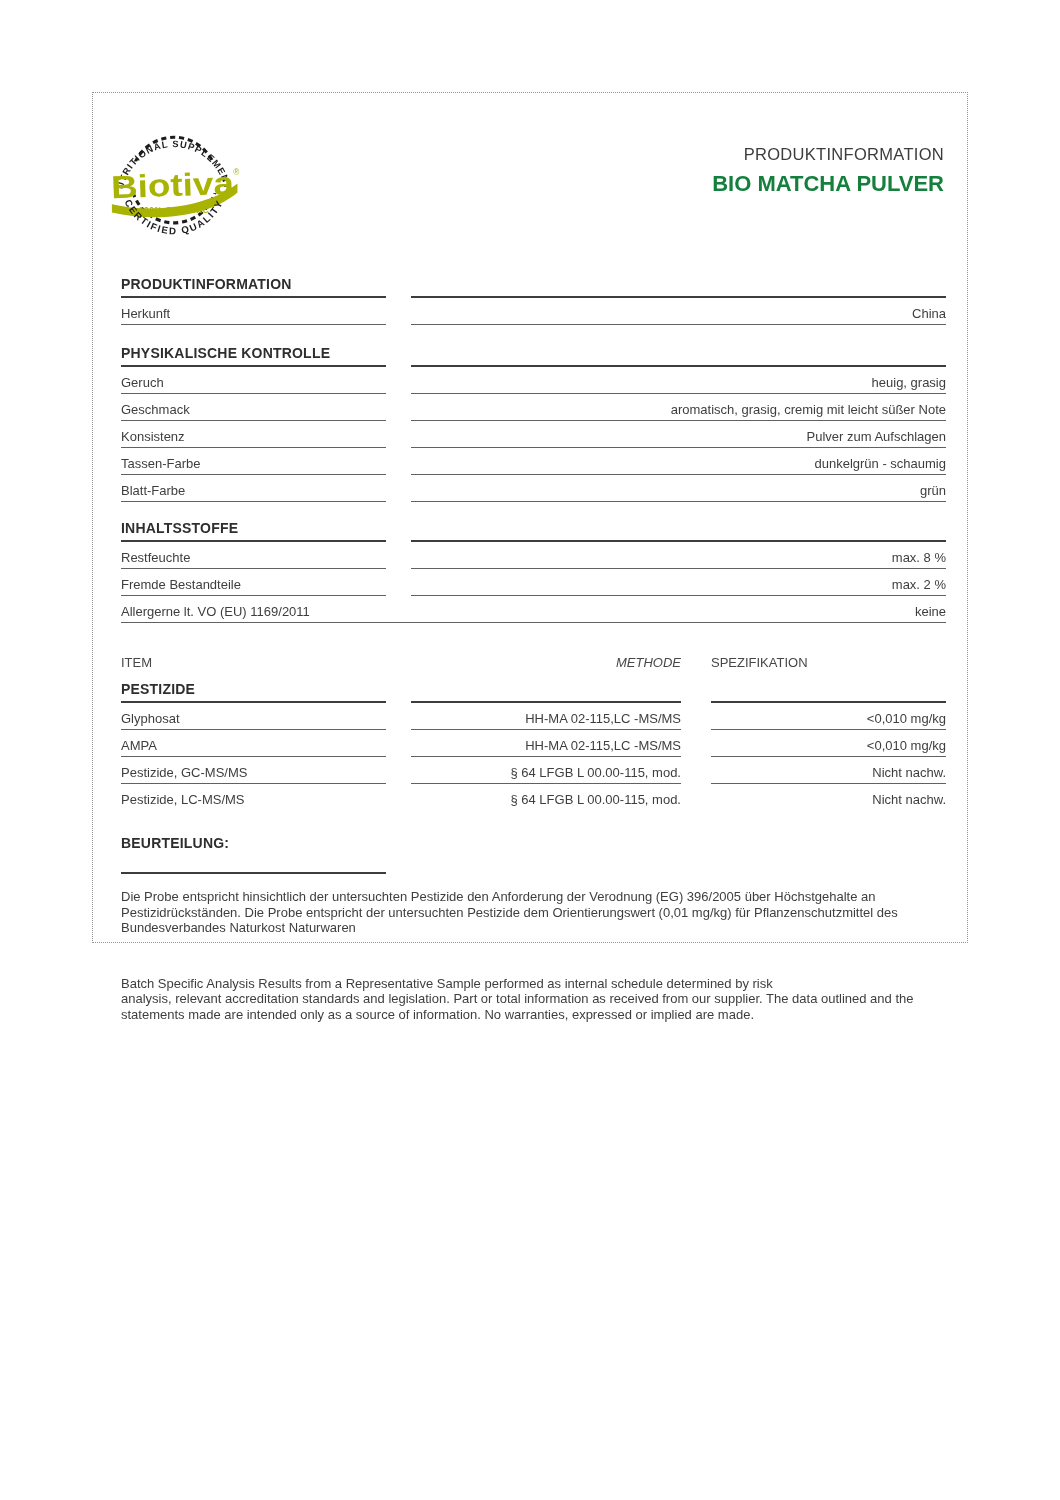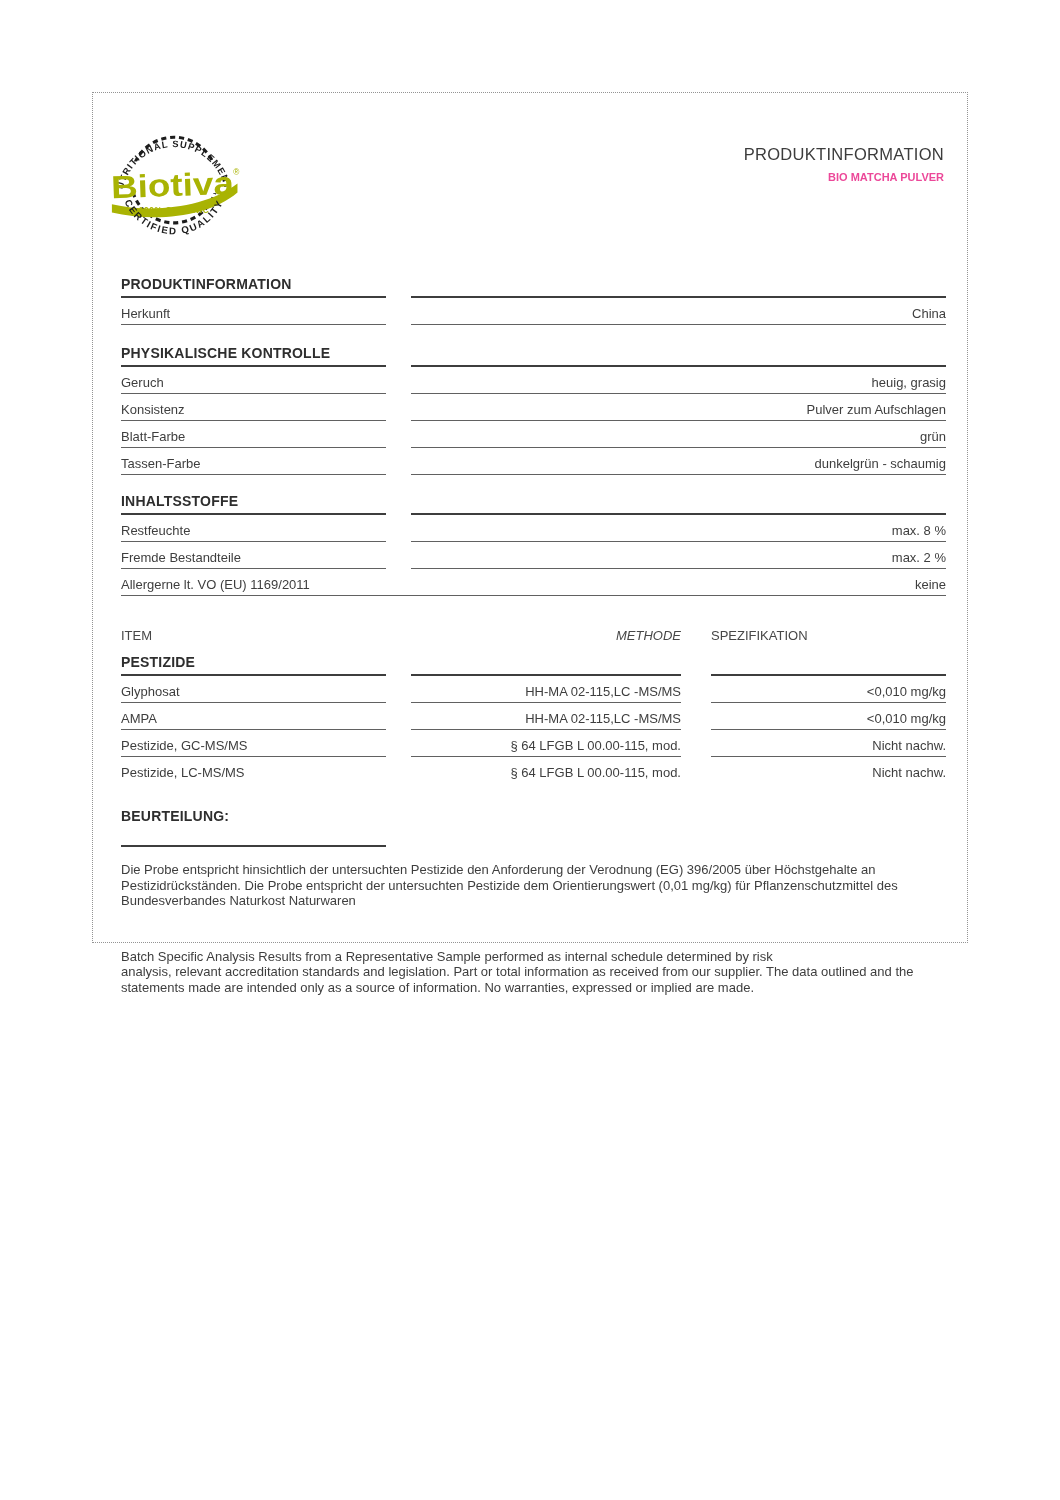--- a/index.html
+++ b/index.html
@@ -13,21 +13,21 @@
     position: absolute; left: 92px; top: 92px;
     width: 876px; height: 851px;
     border: 1px dotted #949494;
     background: #fff;
   }
   
   .logo { position: absolute; left: 12px; top: 16px; width: 138px; height: 138px; }
   
   .doc-header { position: absolute; top: 52px; right: 23px; text-align: right; }
   .doc-title   { font-size: 16.5px; letter-spacing: 0.3px; color: #3c3c3c; }
-  .doc-subtitle{ font-size: 11px; font-weight: bold; margin-top: 7px; color: #ec4899; }
+  .doc-subtitle{ font-size: 22px; font-weight: bold; margin-top: 7px; color: #15803d; }
   
   .main { position: absolute; left: 28px; top: 183px; width: 825px; }
 
   .grid3 { display: grid; grid-template-columns: 265px 25px 1fr; }
   .grid5 { display: grid; grid-template-columns: 265px 25px 270px 30px 235px; }
   .c1 { grid-column: 1; } .c3 { grid-column: 3; } .c5 { grid-column: 5; }
 
   .sec-title {
     font-weight: bold; font-size: 14px; letter-spacing: 0.2px; color: #2e2e2e;
     padding-bottom: 4px; border-bottom: 2px solid #3d3d3d;
@@ -108,30 +108,34 @@
     <div class="mt20">
       <div class="grid3">
         <div class="sec-title c1">PHYSIKALISCHE KONTROLLE</div>
         <div class="title-line c3"></div>
       </div>
       <div class="grid3 row">
         <div class="cell c1">Geruch</div>
         <div class="cell c3 val">heuig, grasig</div>
       </div>
       <div class="grid3 row">
+        <div class="cell c1">Geschmack</div>
+        <div class="cell c3 val">aromatisch, grasig, cremig mit leicht süßer Note</div>
+      </div>
+      <div class="grid3 row">
         <div class="cell c1">Konsistenz</div>
         <div class="cell c3 val">Pulver zum Aufschlagen</div>
       </div>
       <div class="grid3 row">
+        <div class="cell c1">Tassen-Farbe</div>
+        <div class="cell c3 val">dunkelgrün - schaumig</div>
+      </div>
+      <div class="grid3 row">
         <div class="cell c1">Blatt-Farbe</div>
         <div class="cell c3 val">grün</div>
-      </div>
-      <div class="grid3 row">
-        <div class="cell c1">Tassen-Farbe</div>
-        <div class="cell c3 val">dunkelgrün - schaumig</div>
       </div>
     </div>
 
     <div class="mt18">
       <div class="grid3">
         <div class="sec-title c1">INHALTSSTOFFE</div>
         <div class="title-line c3"></div>
       </div>
       <div class="grid3 row">
         <div class="cell c1">Restfeuchte</div>

